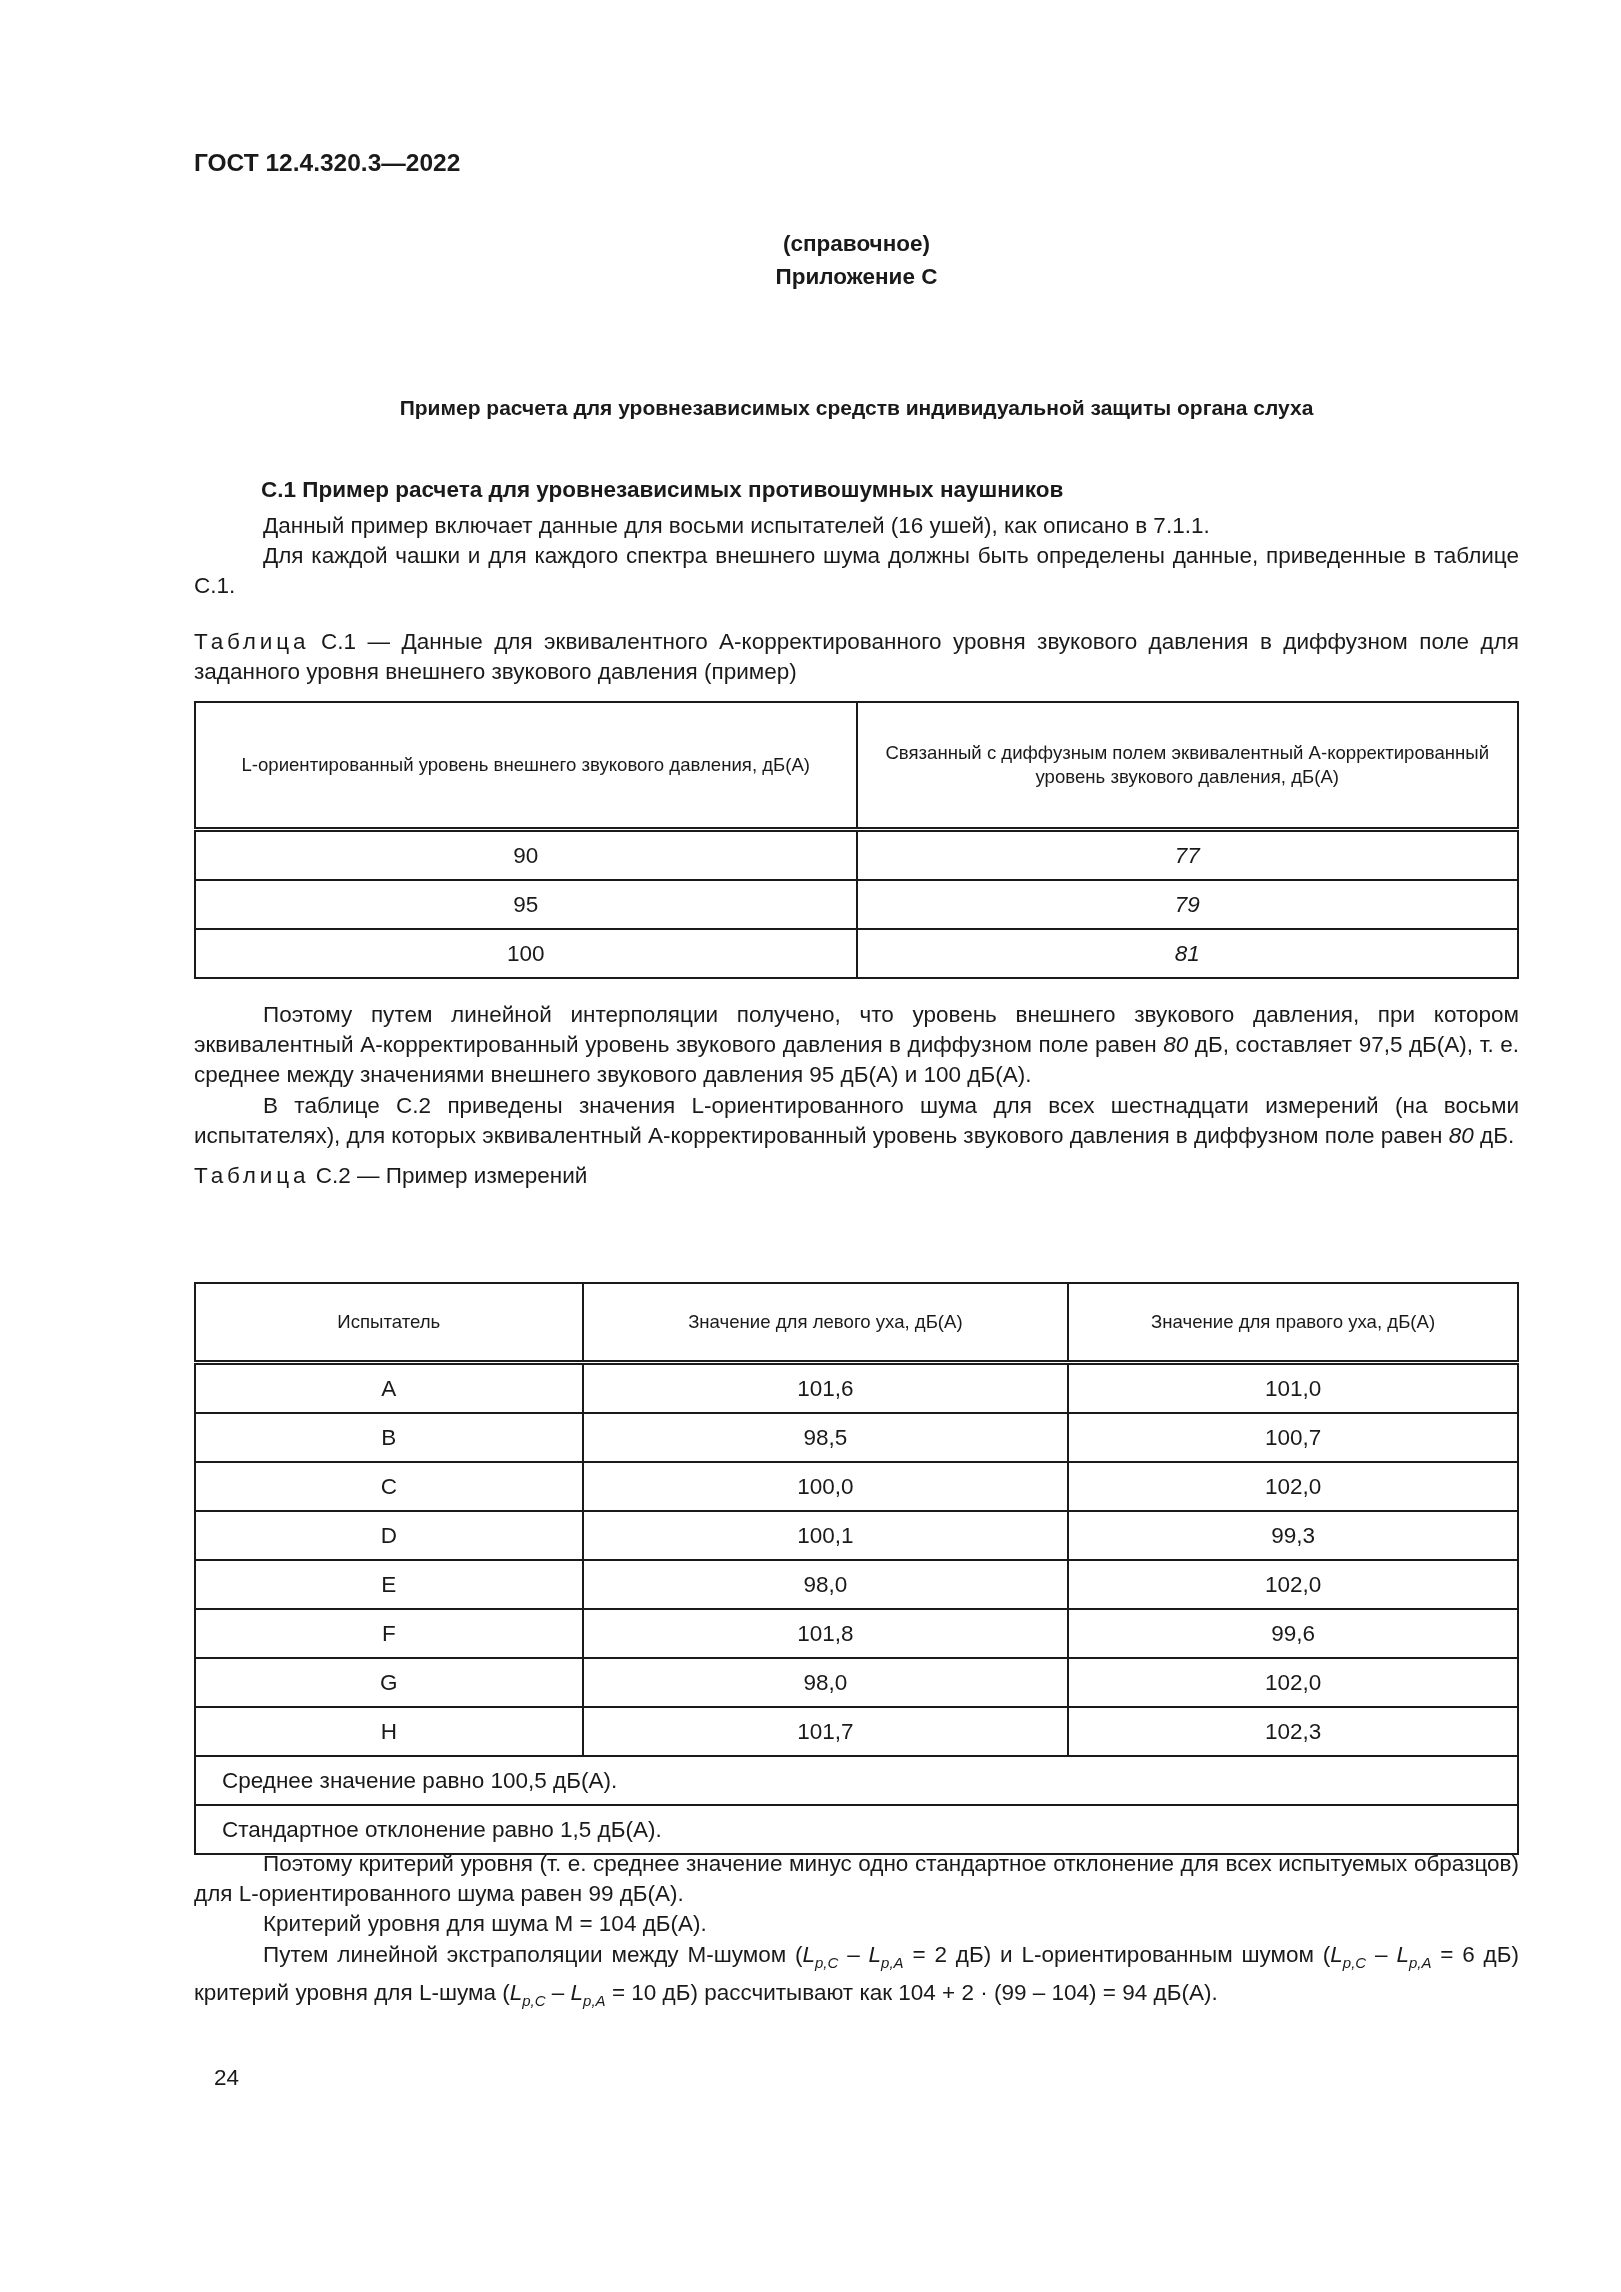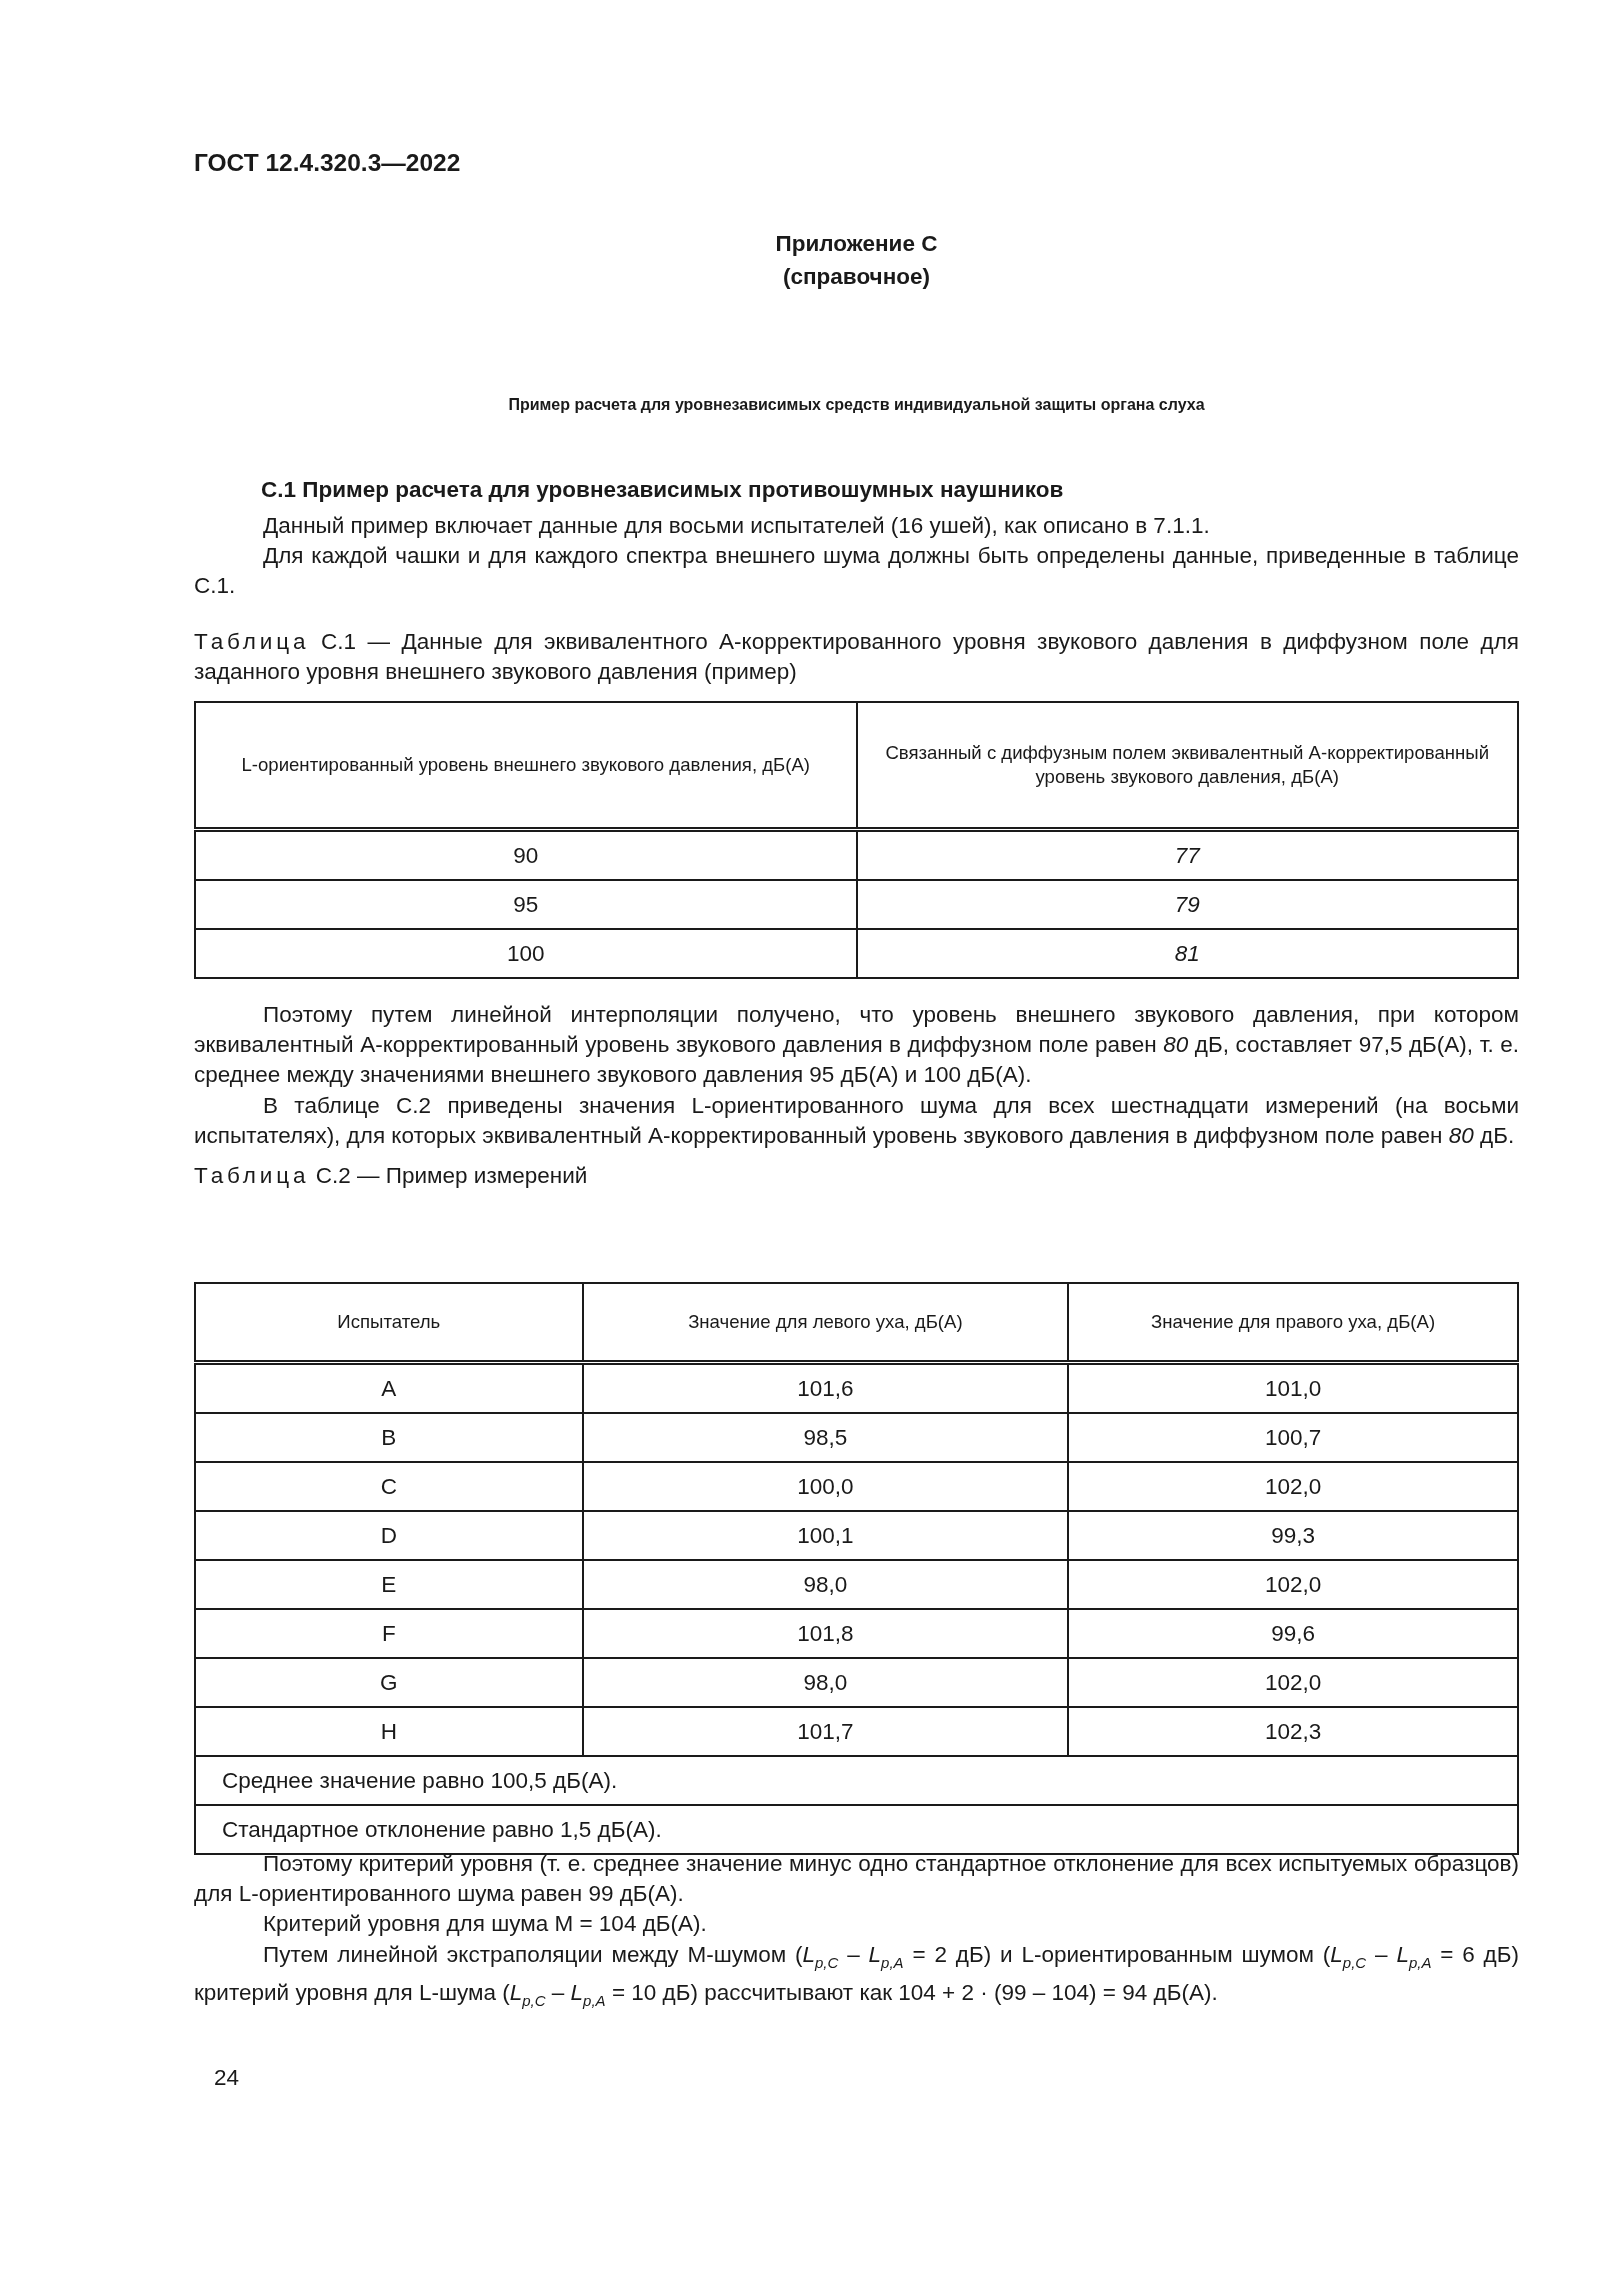--- a/index.html
+++ b/index.html
@@ -4,21 +4,21 @@
 <style>
   html, body { margin: 0; padding: 0; background: #ffffff; }
   body {
     width: 1621px; height: 2293px; position: relative; overflow: hidden;
     font-family: "Liberation Sans", sans-serif; color: #1a1a1a;
   }
   .page { position: absolute; left: 194px; top: 0; width: 1325px; }
   .hdr { position: absolute; top: 149px; left: 0; font-size: 24.5px; font-weight: bold; }
   .center { position: absolute; left: 0; width: 1325px; text-align: center; font-weight: bold; }
   .app-title { top: 227px; font-size: 22.5px; line-height: 33px; }
-  .main-heading { top: 396px; font-size: 16px; }
+  .main-heading { top: 396px; font-size: 21px; }
   .sec { position: absolute; left: 67px; top: 477px; font-size: 22.5px; font-weight: bold; }
   .para { position: absolute; left: 0; width: 1325px; font-size: 22.5px; line-height: 30px; text-align: justify; }
   .para .ind { display: inline-block; width: 69px; }
   .spaced { letter-spacing: 3.9px; }
   table { position: absolute; left: 0; width: 1325px; border-collapse: collapse; font-size: 22.5px; }
   td, th { border: 2px solid #1a1a1a; text-align: center; font-weight: normal; }
   th { font-size: 18.6px; line-height: 24.5px; }
   .t1 { top: 701px; }
   .t1 th { height: 122px; }
   .t1 td { height: 45px; }
@@ -32,22 +32,22 @@
   .pagenum { position: absolute; left: 0; top: 2065px; font-size: 22.5px; margin-left: 20px; }
   sub { font-size: 15px; }
 </style>
 </head>
 <body>
 
 <div class="page">
   <div class="hdr">ГОСТ 12.4.320.3—2022</div>
 
   <div class="center app-title">
+    <div>(справочное)</div>
     <div>Приложение С</div>
-    <div>(справочное)</div>
   </div>
 
   <div class="center main-heading">Пример расчета для уровнезависимых средств индивидуальной защиты органа слуха</div>
 
   <div class="sec">С.1  Пример расчета для уровнезависимых противошумных наушников</div>
 
   <div class="para" style="top:511px;">
     <span class="ind"></span><span>Данный пример включает данные для восьми испытателей (16 ушей), как описано в 7.1.1.</span>
   </div>
   <div class="para" style="top:541px;">

